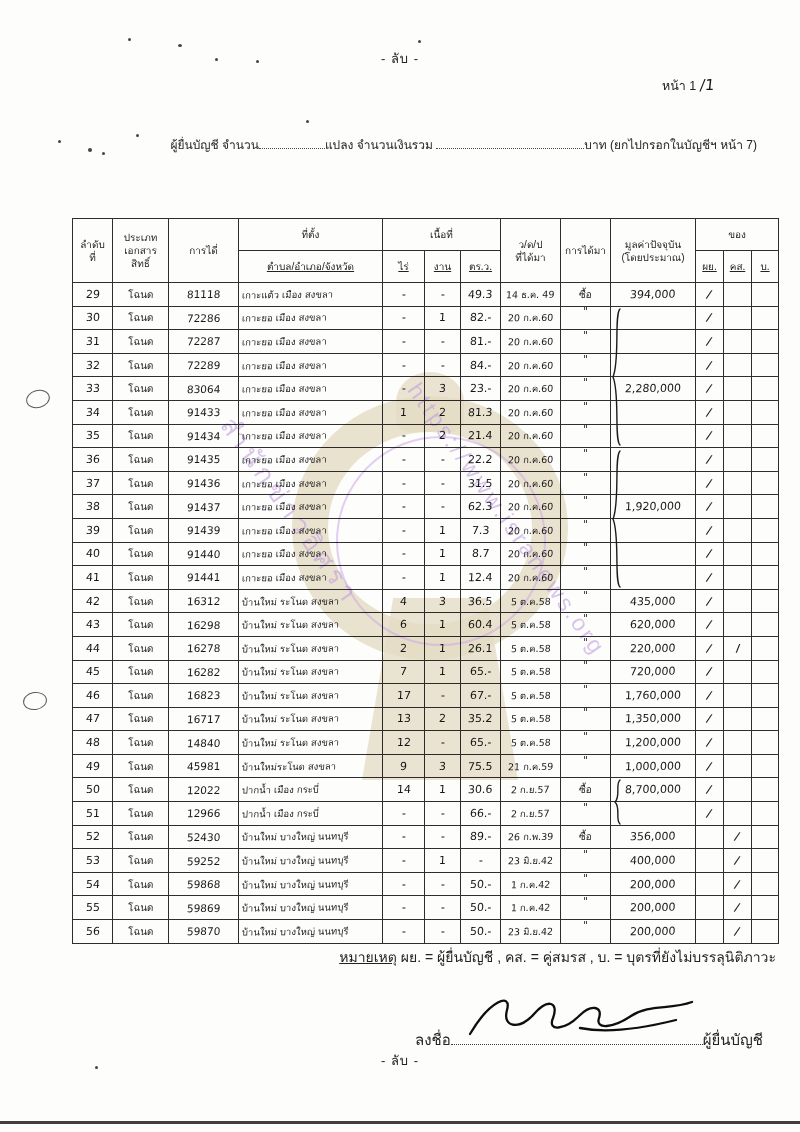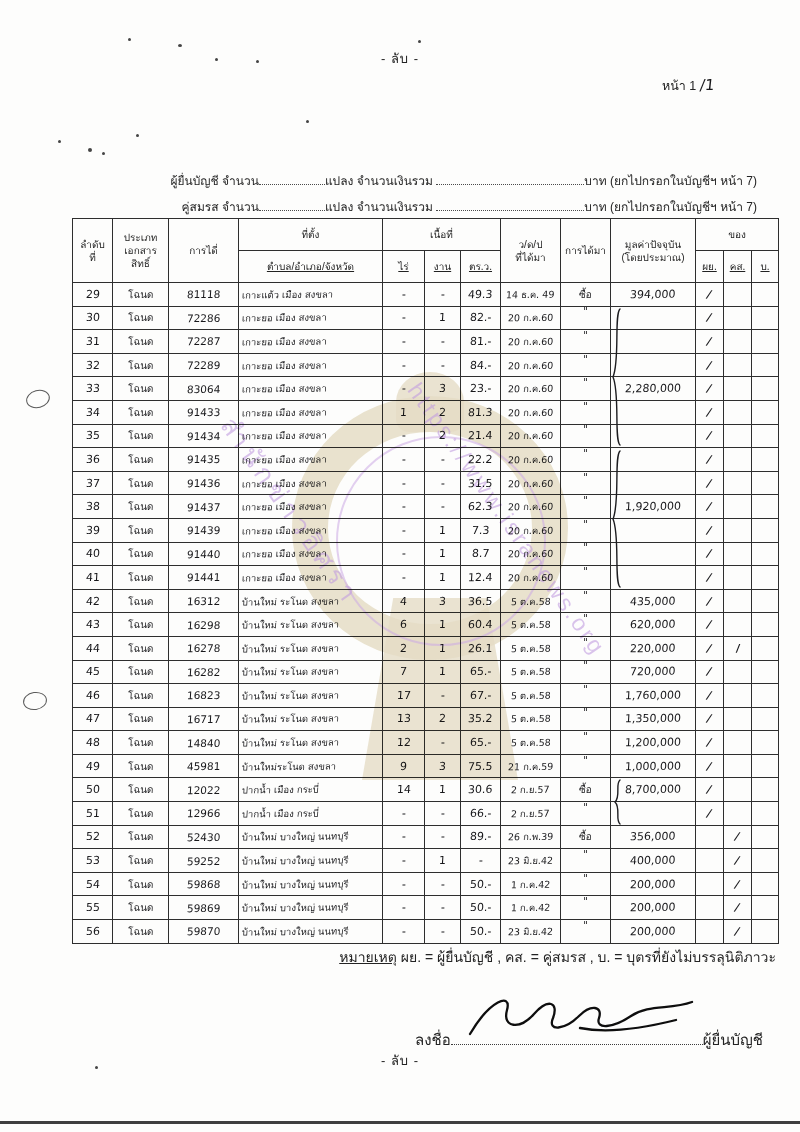--- a/index.html
+++ b/index.html
@@ -14,21 +14,21 @@
     font-family:"DejaVu Sans", sans-serif; color:#18181b;
   }
   .hw-i { display:inline-block; transform:skewX(-4deg) rotate(-0.6deg); }
 
   .classification-top { position:absolute; top:48px; left:0; width:800px; text-align:center; font-size:13px; letter-spacing:1px; }
   .classification-bottom { position:absolute; top:1050px; left:0; width:800px; text-align:center; font-size:13px; letter-spacing:1px; }
   .page-number { position:absolute; top:76px; left:662px; font-size:12.5px; }
   .page-number .suffix { font-size:15px; transform:skewX(-6deg); display:inline-block; }
   .doc-title { position:absolute; top:100px; left:0; width:800px; text-align:center; font-size:14px; font-weight:bold; }
 
-  .declare-block { position:absolute; top:132px; left:45px; width:712px;margin-top:36px; }
+  .declare-block { position:absolute; top:132px; left:45px; width:712px; }
   .declare-line { text-align:right; font-size:12px; line-height:26px; white-space:nowrap; }
   .blank { display:inline-block; border-bottom:1.3px dotted #4a4a4a; height:11px; vertical-align:baseline; }
   .blank.short { width:66px; }
   .blank.long { width:148px; }
 
   .table-wrap { position:absolute; top:218px; left:72px; width:706px; }
   table.land { border-collapse:collapse; table-layout:fixed; width:706px; }
   table.land th, table.land td { border:1px solid #2e2e2e; overflow:hidden; }
   table.land thead th {
     font-size:10px; font-weight:normal; text-align:center; vertical-align:middle;
@@ -97,21 +97,20 @@
   <div class="punch-hole hole-2"></div>
 
   <div class="classification-top printed">- ลับ -</div>
   <div class="page-number printed">
     <span>หน้า 1</span>
     <span class="suffix hw">/1</span>
   </div>
 
   <div class="declare-block">
       <div class="declare-line printed"><span>ผู้ยื่นบัญชี  จำนวน</span><span class="blank short"></span><span>แปลง  จำนวนเงินรวม </span><span class="blank long"></span><span>บาท  (ยกไปกรอกในบัญชีฯ หน้า 7)</span></div>
-      <div class="declare-line printed"><span>คู่สมรส  จำนวน</span><span class="blank short"></span><span>แปลง  จำนวนเงินรวม </span><span class="blank long"></span><span>บาท  (ยกไปกรอกในบัญชีฯ หน้า 7)</span></div>
     </div>
 
   <div class="table-wrap">
     <table class="land">
       <colgroup>
         <col style="width:40px">
           <col style="width:56px">
           <col style="width:70px">
         <col style="width:144px">
           <col style="width:42px">

